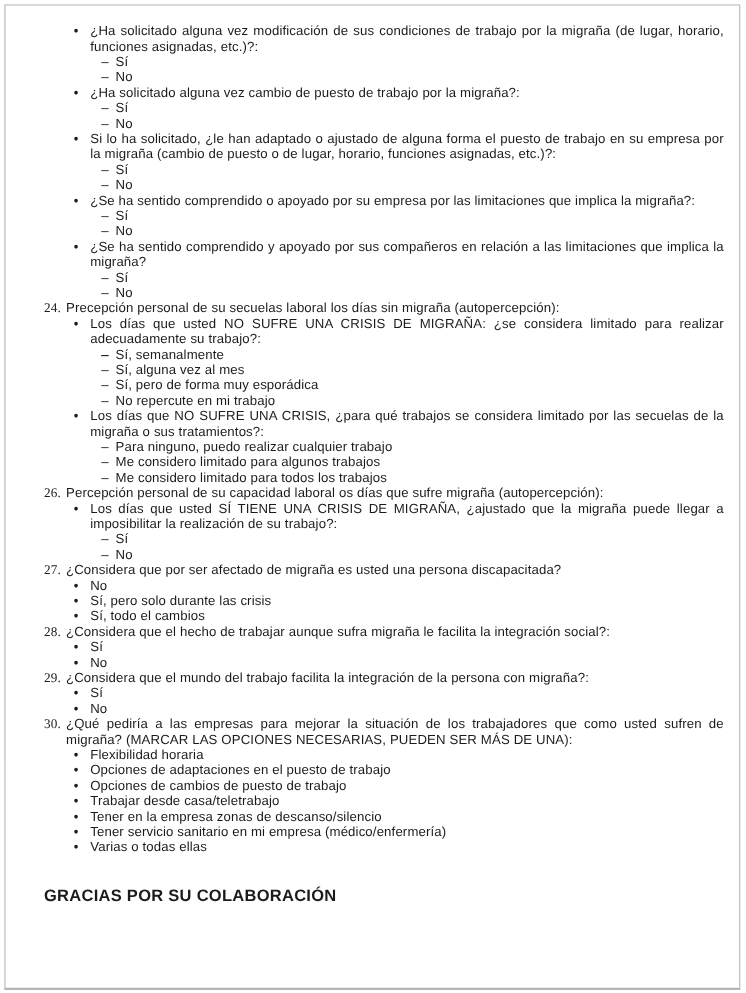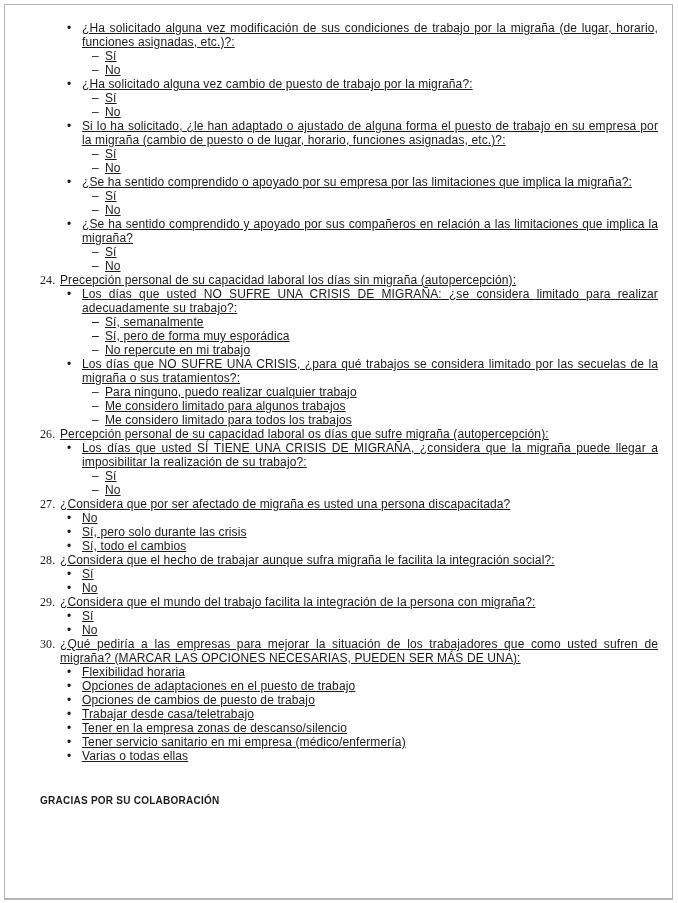--- a/index.html
+++ b/index.html
@@ -22,33 +22,33 @@
     position: absolute;
     left: 40px;
     top: 21px;
     width: 618px;
     color: #1b1b1b;
     font-size: 12px;
     line-height: 14px;
     letter-spacing: 0.12px;
   }
   .li { position: relative; text-align: justify; }
-  .li > .txt { display: block; text-decoration: underline; }
+  .li > .txt { display: block; }
   .marker { position: absolute; top: 0; }
   .numbered { padding-left: 20px; }
   .numbered > .marker { left: 0; font-family: Liberation Serif, serif; }
   .bullet { padding-left: 42px; }
   .bullet > .marker { left: 27px; }
   .dash { padding-left: 65px; }
   .dash > .marker { left: 52px; }
   .closing {
     margin-top: 31px;
     font-weight: bold;
     letter-spacing: 0.25px;
-    font-size: 10px;
+    font-size: 15px;
   }
 </style>
 </head>
 <body>
 
 <div class="page">
   <div class="frame"></div>
   <div class="content" id="doc-content">
 
   <div>
@@ -117,35 +117,36 @@
           <span class="txt">Sí</span>
         </div>
         <div class="li dash">
           <span class="marker">–</span>
           <span class="txt">No</span>
         </div>
       </div>
       <div>
         <div class="li numbered">
           <span class="marker">24.</span>
-          <span class="txt">Precepción personal de su capacidad laboral los días sin migraña (autopercepción):</span>
+          <span class="txt">Precepción personal de su secuelas laboral los días sin migraña (autopercepción):</span>
         </div>
         <div class="li bullet">
           <span class="marker">•</span>
           <span class="txt">Los días que usted NO SUFRE UNA CRISIS DE MIGRAÑA: ¿se considera limitado para realizar adecuadamente su trabajo?:</span>
         </div>
         <div class="li dash">
           <span class="marker">–</span>
         </div>
         <div class="li dash">
           <span class="marker">–</span>
           <span class="txt">Sí, semanalmente</span>
         </div>
         <div class="li dash">
           <span class="marker">–</span>
+          <span class="txt">Sí, alguna vez al mes</span>
         </div>
         <div class="li dash">
           <span class="marker">–</span>
           <span class="txt">Sí, pero de forma muy esporádica</span>
         </div>
         <div class="li dash">
           <span class="marker">–</span>
           <span class="txt">No repercute en mi trabajo</span>
         </div>
       </div>
@@ -167,21 +168,21 @@
           <span class="txt">Me considero limitado para todos los trabajos</span>
         </div>
       </div>
       <div>
         <div class="li numbered">
           <span class="marker">26.</span>
           <span class="txt">Percepción personal de su capacidad laboral os días que sufre migraña (autopercepción):</span>
         </div>
         <div class="li bullet">
           <span class="marker">•</span>
-          <span class="txt">Los días que usted SÍ TIENE UNA CRISIS DE MIGRAÑA, ¿considera que la migraña puede llegar a imposibilitar la realización de su trabajo?:</span>
+          <span class="txt">Los días que usted SÍ TIENE UNA CRISIS DE MIGRAÑA, ¿ajustado que la migraña puede llegar a imposibilitar la realización de su trabajo?:</span>
         </div>
         <div class="li dash">
           <span class="marker">–</span>
           <span class="txt">Sí</span>
         </div>
         <div class="li dash">
           <span class="marker">–</span>
           <span class="txt">No</span>
         </div>
       </div>

